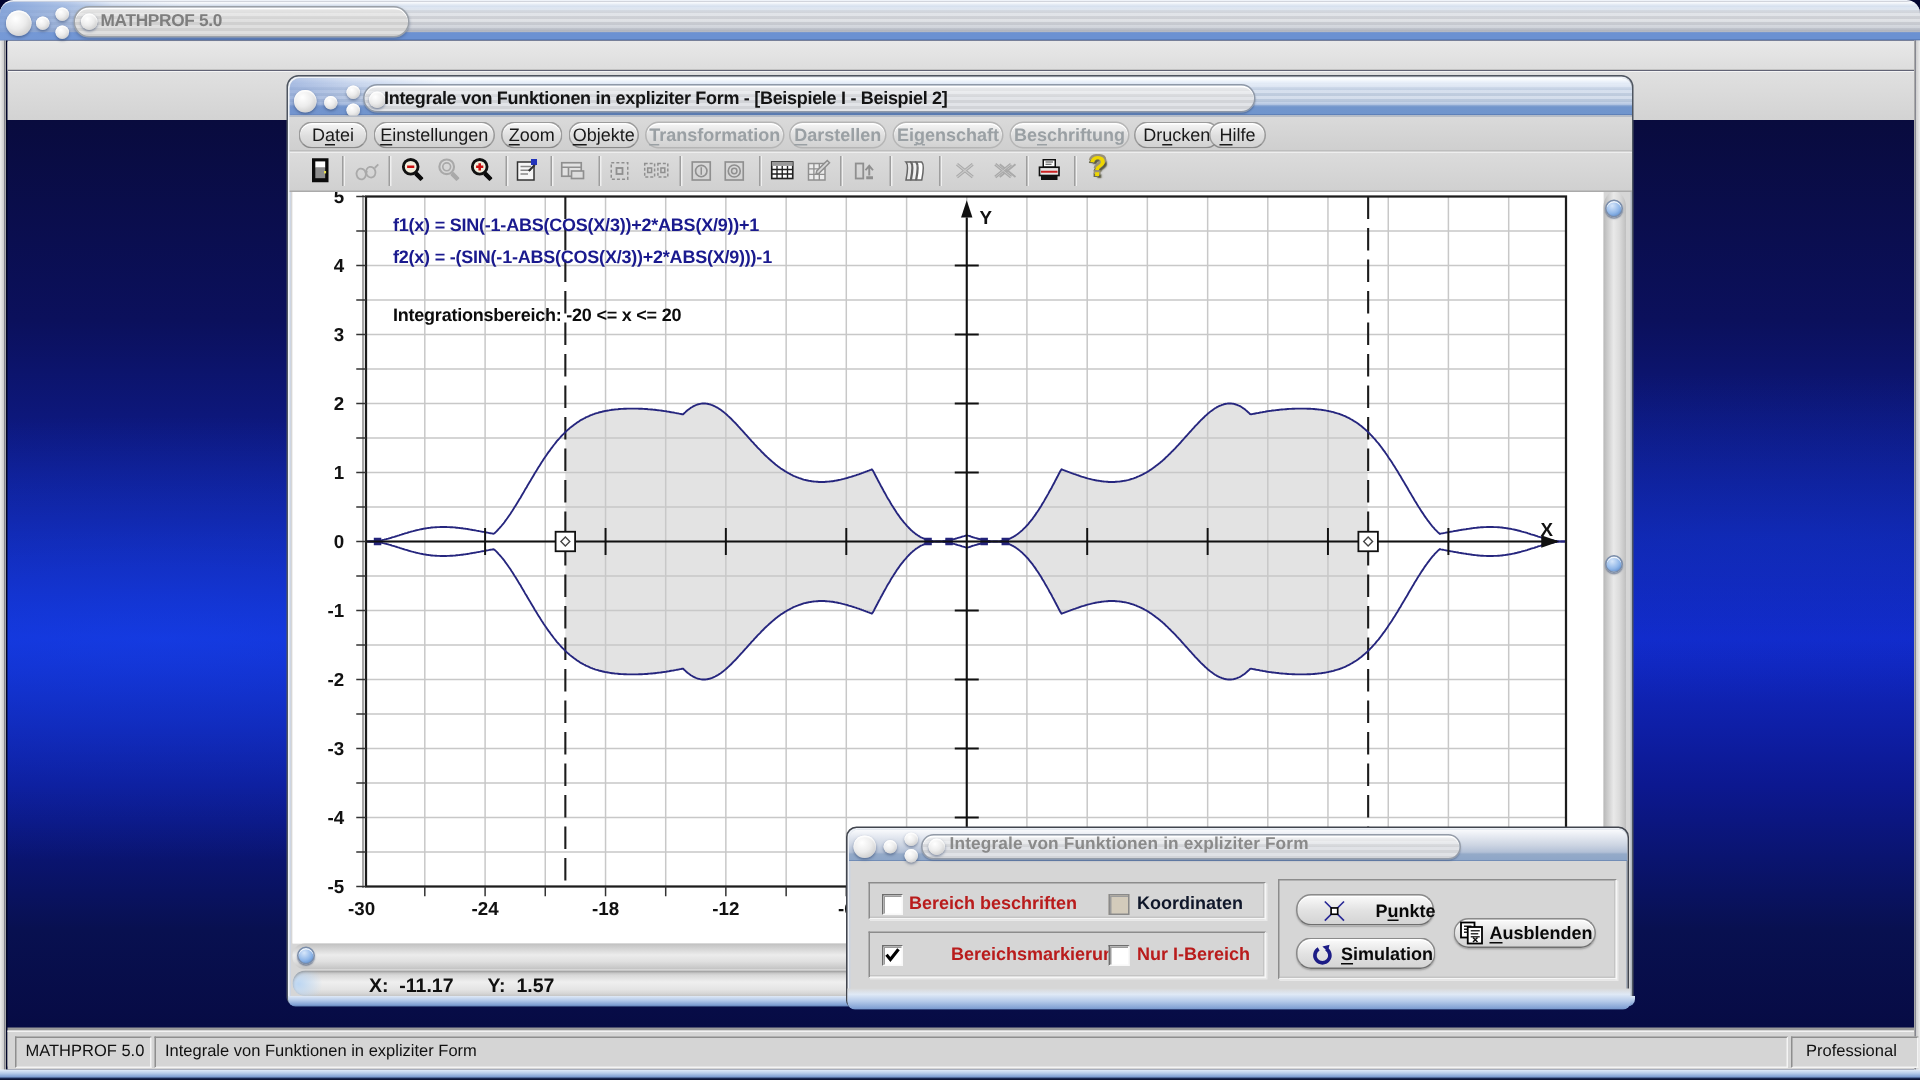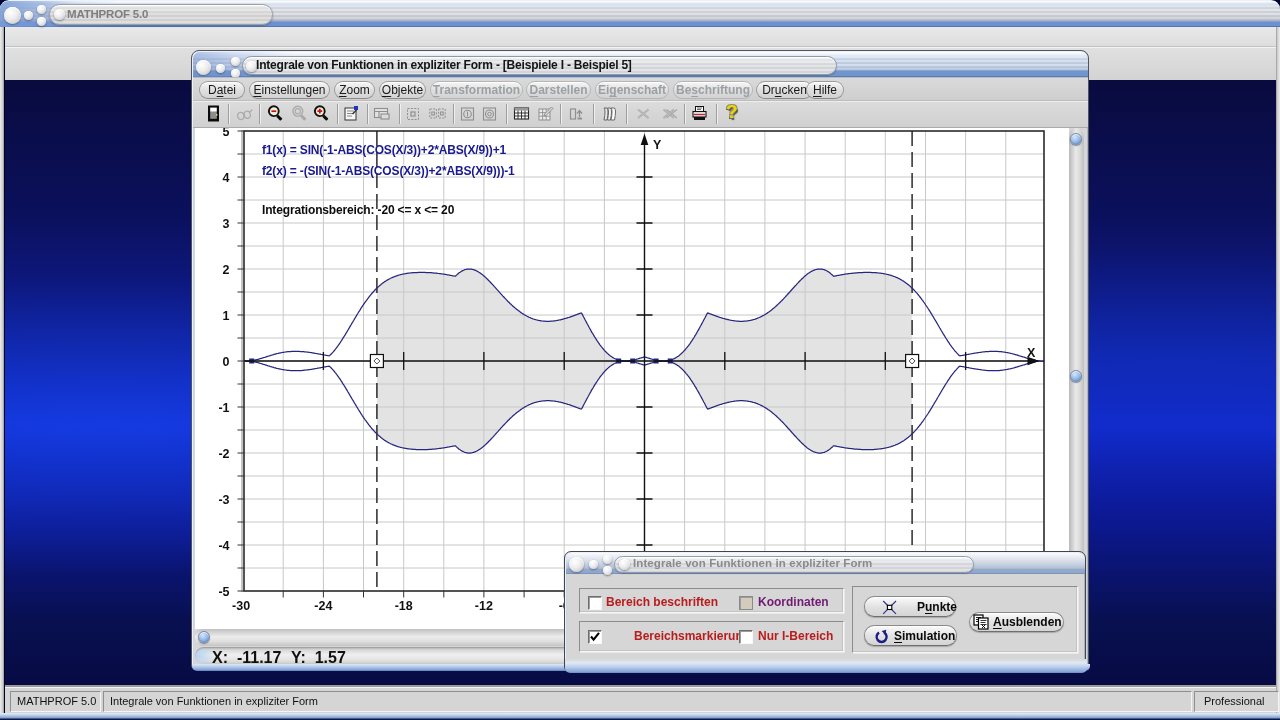--- a/index.html
+++ b/index.html
@@ -57,21 +57,21 @@
 #mwtool { left:1px; top:50px; width:895px; height:27px; background:linear-gradient(180deg,#dcdcdc,#d0d0d0); border-bottom:1px solid #aaa; box-shadow:inset 0 1px 0 #eee;}
 .tsep { top:3px; width:2px; height:20px; border-left:1px solid #9e9e9e; border-right:1px solid #efefef;}
 .ticon { top:4px; width:17px; height:17px; }
 #mwclient { left:3px; top:77px; width:874px; height:501px; background:#fff; }
 #vsb { left:877px; top:77px; width:15px; height:501px; background:linear-gradient(90deg,#b8b8b8,#e9e9e9 45%,#dcdcdc 70%,#bfbfbf); border-radius:7px/10px; }
 #hsb { left:3px; top:578px; width:874px; height:17px; background:linear-gradient(180deg,#c0c0c0,#ececec 45%,#e0e0e0 70%,#c4c4c4); border-radius:8px;}
 .bluedot { border-radius:50%; background: radial-gradient(circle at 38% 32%, #d6e6fa, #8fb6e8 55%, #6795d2 80%, #507cb8 100%); box-shadow:0 1px 1px rgba(30,50,90,.5), inset 0 1px 0 rgba(255,255,255,.8); border:1px solid #7a8ca8;}
 #mwstatus { left:3px; top:596px; width:889px; height:17px; border-radius:9px 0 0 9px; background:
   radial-gradient(16px 14px at 4px 9px, #bcd6f2, rgba(188,214,242,0) 100%),
   linear-gradient(180deg,#c9c9c9,#efefef 45%, #e4e4e4 75%, #cccccc); box-shadow:inset 0 1px 2px rgba(90,90,90,.5);}
-#mwstatus .stext { font-size:16px; font-weight:bold; color:#101010; top:1.5px;}
+#mwstatus .stext { font-size:13px; font-weight:bold; color:#101010; top:1.5px;margin-left:34px;}
 #mwband { left:0px; top:613px; width:898px; height:7px; border-radius:0 0 5px 5px; background:linear-gradient(180deg,#dfe9f6 0%, #b6cbea 40%, #7f9fd3 85%, #5c7cae 100%);}
 
 
 #dlg { left:564px; top:551px; width:522px; height:121px; border-radius:7px 7px 5px 5px;
   background:#d6d6d6; border:1px solid #41454e; box-shadow: inset 1px 1px 0 #edf1f7, inset 2px 2px 0 #ccd4e0, inset -1px -1px 0 #aab2be;}
 #dlgtitle { left:1px; top:1px; width:519px; height:21px; border-radius:6px 6px 0 0;
   background:
    linear-gradient(180deg, #fafbfd 0%, #e7ebf2 20%, #ccd4e2 50%, #b2c0d6 72%, #94aac8 78%, #8ea6c8 96%, #5f7cab 100%),
    repeating-linear-gradient(180deg, #dce0e8 0 2px, #ccd2dc 2px 4px);}
 #dlgtitle .pill { left:48px; top:2.5px; width:360px; height:17px; border-radius:9px; border:1px solid #949ca8;
@@ -108,21 +108,21 @@
 </div>
 
 <div class="abs" id="mw">
   <div class="abs" id="mwtitle">
     <div class="abs cbtn" style="left:3px;top:8px;width:15px;height:15px;"></div>
     <div class="abs cbtn" style="left:23px;top:12px;width:9px;height:9px;"></div>
     <div class="abs cbtn" style="left:38px;top:5px;width:9px;height:9px;"></div>
     <div class="abs cbtn" style="left:38px;top:17px;width:9px;height:9px;"></div>
     <div class="abs pill"></div>
     <div class="abs cbtn" style="left:53px;top:9px;width:11px;height:11px;"></div>
-    <div class="abs ttext">Integrale von Funktionen in expliziter Form - [Beispiele I - Beispiel 5]</div>
+    <div class="abs ttext">Integrale von Funktionen in expliziter Form - [Beispiele I - Beispiel 2]</div>
   </div>
   <div class="abs" id="mwmenu">
     <div class="abs mcap" style="left:6px;width:46px;">D<u>a</u>tei</div>
     <div class="abs mcap" style="left:56px;width:81px;"><u>E</u>instellungen</div>
     <div class="abs mcap" style="left:141px;width:41px;"><u>Z</u>oom</div>
     <div class="abs mcap" style="left:186px;width:47px;"><u>O</u>bjekte</div>
     <div class="abs mcap dis" style="left:237px;width:93px;"><u>T</u>ransformation</div>
     <div class="abs mcap dis" style="left:333px;width:65px;"><u>D</u>arstellen</div>
     <div class="abs mcap dis" style="left:402px;width:74px;">Ei<u>g</u>enschaft</div>
     <div class="abs mcap dis" style="left:480px;width:80px;">Be<u>s</u>chriftung</div>
@@ -314,21 +314,21 @@
     <div class="abs pill"></div>
     <div class="abs cbtn" style="left:53px;top:6px;width:11px;height:11px;"></div>
     <div class="abs ttext">Integrale von Funktionen in expliziter Form</div>
   </div>
   <div class="abs grp" style="left:14px;top:36px;width:265px;height:25px;"></div>
   <div class="abs grp" style="left:14px;top:69px;width:265px;height:31px;"></div>
   <div class="abs grp" style="left:287px;top:34px;width:226px;height:67px;"></div>
   <div class="abs cb" style="left:23px;top:44px;"></div>
   <div class="abs cblabel" style="left:41px;top:43px;">Bereich beschriften</div>
   <div class="abs cb" style="left:174px;top:44px;background:#d3cbbb;border-color:#8a8a8a;"></div>
-  <div class="abs cblabel" style="left:193px;top:43px;color:#701a75;">Koordinaten</div>
+  <div class="abs cblabel" style="left:193px;top:43px;color:#0f172a;">Koordinaten</div>
   <div class="abs cb" style="left:23px;top:78px;">
     <svg width="12" height="12" viewBox="0 0 12 12" style="position:absolute;left:0;top:0;">
         <path d="M2 5.5 L4.6 8.6 L10 1.8" fill="none" stroke="#000" stroke-width="2.1"></path>
       </svg>
   </div>
   <div class="abs cblabel" style="left:40px;top:77px;padding-left:29px;">Bereichsmarkierung</div>
   <div class="abs cb" style="left:174px;top:78px;"></div>
   <div class="abs cblabel" style="left:193px;top:77px;">Nur I-Bereich</div>
   <div class="abs pbtn" style="left:299px;top:44px;width:92px;height:21px;">
     <svg width="16" height="15" viewBox="0 0 16 15" style="position:absolute;left:17px;top:3px;">

